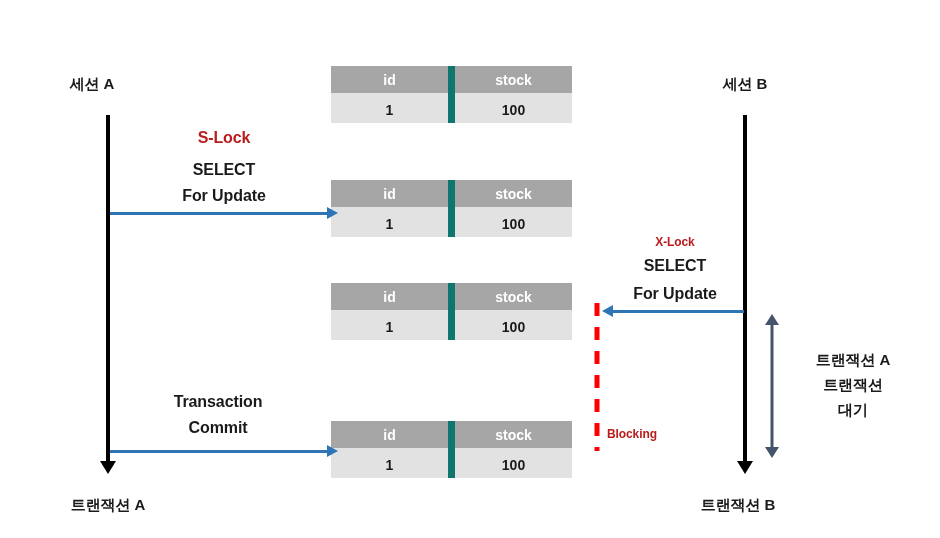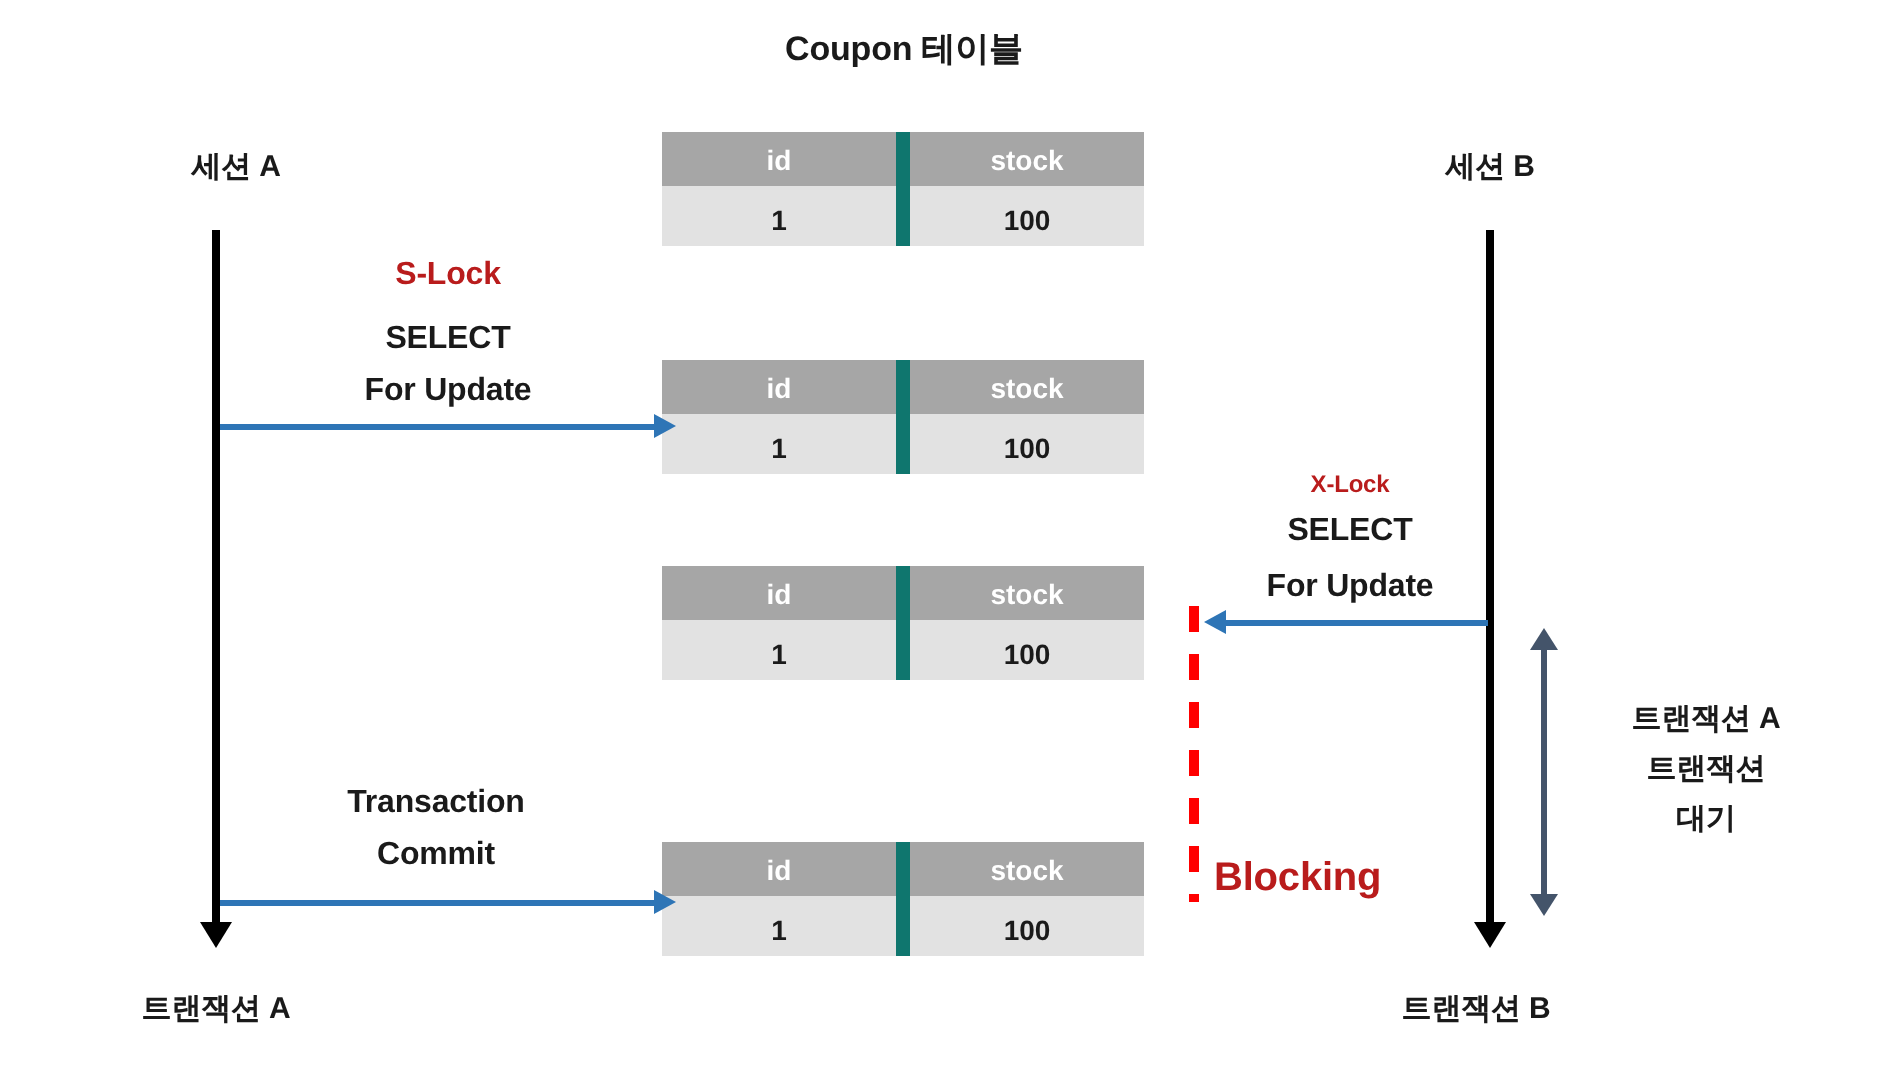--- a/index.html
+++ b/index.html
@@ -146,23 +146,22 @@
     background: #e2e2e2;
     color: #1a1a1a;
   }
   .ctable tr.row-gap td { height: 3px; }
 </style>
 </head>
 <body>
 
 <div id="canvas">
 
-  <div class="txt ctr chart-title">Coupon 테이블</div>
-
-  <div class="txt ctr session-label" style="top:74px; left:118px;">세션 A</div>
+
+  <div class="txt ctr session-label" style="top:74px; left:92px;">세션 A</div>
 
   <div class="lifeline" style="left:108px; top:115px; height:348px;"></div>
   <div class="lifeline-head" style="left:108px; top:461px;"></div>
 
   <div class="txt ctr txn-label" style="top:495px; left:108px;">트랜잭션 A</div>
 
   <div class="txt ctr session-label" style="top:74px; left:745px;">세션 B</div>
 
   <div class="lifeline" style="left:745px; top:115px; height:348px;"></div>
   <div class="lifeline-head" style="left:745px; top:461px;"></div>
@@ -253,21 +252,21 @@
   <div class="harrow-head-r" style="left:327px; top:207px;"></div>
 
   <div class="txt ctr red" style="top:235px; left:675px; font-size:12px;">X-Lock</div>
   <div class="txt ctr" style="top:256px; left:675px; font-size:16px;">SELECT</div>
   <div class="txt ctr" style="top:284px; left:675px; font-size:16px;">For Update</div>
 
   <div class="harrow" style="left:613px; top:310px; width:131px;"></div>
   <div class="harrow-head-l" style="left:602px; top:305px;"></div>
 
   <div class="blocking-line" style="left:597px; top:303px; height:148px;"></div>
-  <div class="txt red" style="top:427px; left:607px; font-size:20px;">Blocking</div>
+  <div class="txt red" style="top:427px; left:607px; font-size:12px;">Blocking</div>
 
   <div class="txt ctr" style="top:392px; left:218px; font-size:16px;">Transaction</div>
   <div class="txt ctr" style="top:418px; left:218px; font-size:16px;">Commit</div>
 
   <div class="harrow" style="left:110px; top:450px; width:218px;"></div>
   <div class="harrow-head-r" style="left:327px; top:445px;"></div>
 
   <div class="wait-head-up" style="left:772px; top:314px;"></div>
   <div class="wait-shaft" style="left:772px; top:323px; height:126px;"></div>
   <div class="wait-head-down" style="left:772px; top:447px;"></div>

